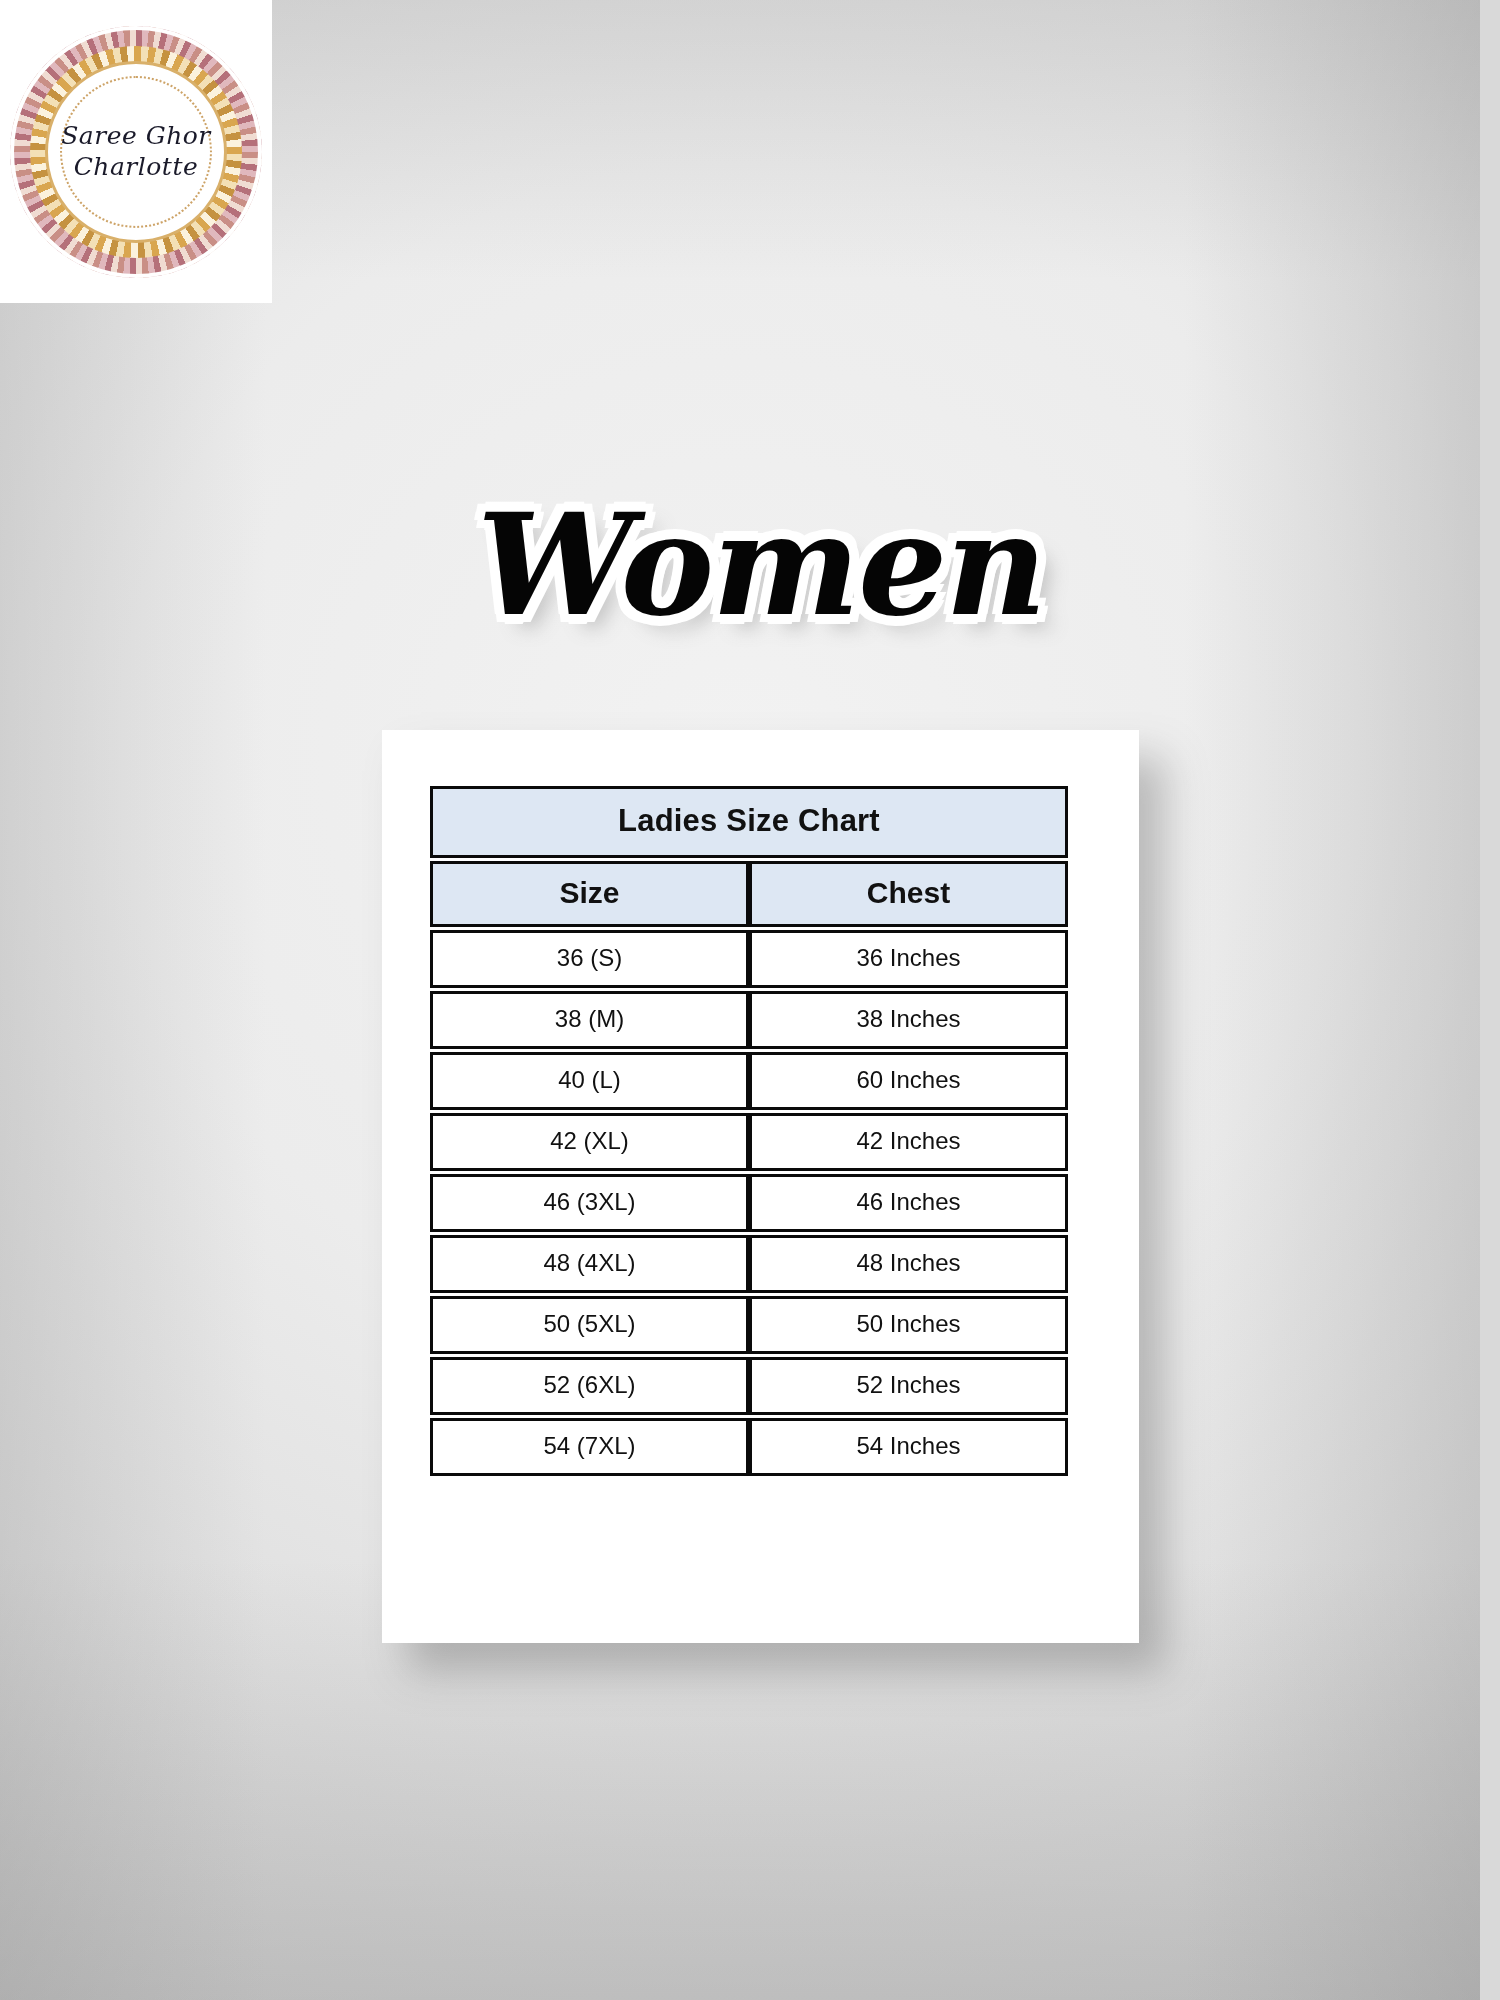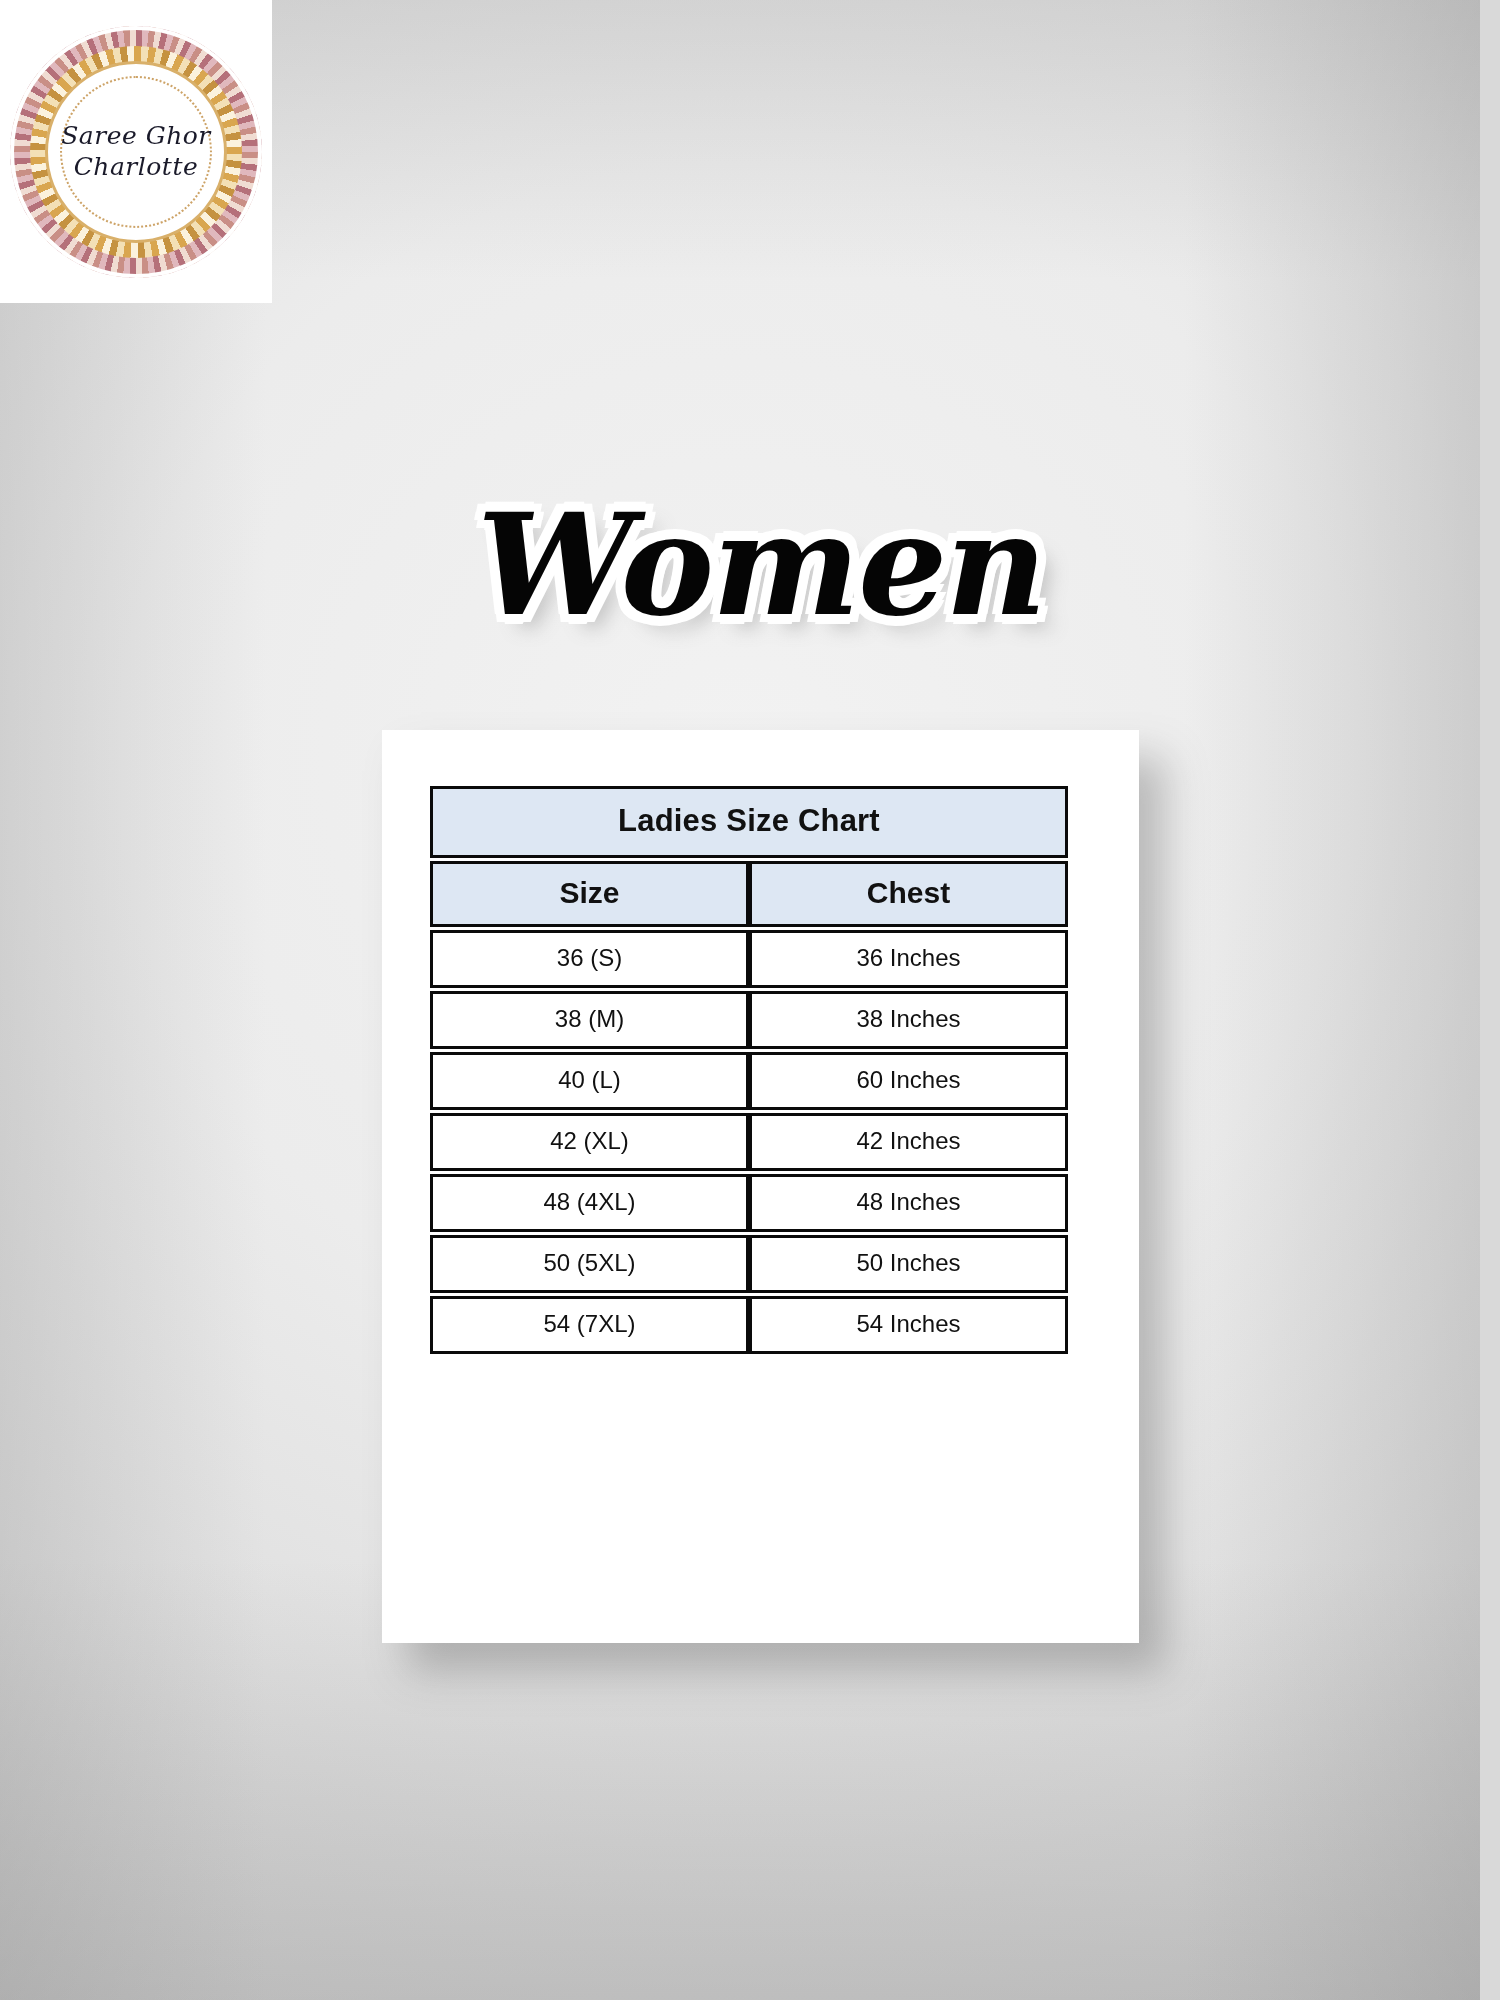--- a/index.html
+++ b/index.html
@@ -232,26 +232,34 @@
         </tr>
         <tr>
           <td class="cell">40  (L)</td>
           <td class="cell">60 Inches</td>
         </tr>
         <tr>
           <td class="cell">42 (XL)</td>
           <td class="cell">42 Inches</td>
         </tr>
         <tr>
+          <td class="cell">46 (3XL)</td>
+          <td class="cell">46 Inches</td>
+        </tr>
+        <tr>
           <td class="cell">48 (4XL)</td>
           <td class="cell">48 Inches</td>
         </tr>
         <tr>
           <td class="cell">50 (5XL)</td>
           <td class="cell">50 Inches</td>
+        </tr>
+        <tr>
+          <td class="cell">52 (6XL)</td>
+          <td class="cell">52 Inches</td>
         </tr>
         <tr>
           <td class="cell">54 (7XL)</td>
           <td class="cell">54 Inches</td>
         </tr>
       </tbody>
     </table>
   </div>
 
 </div>

